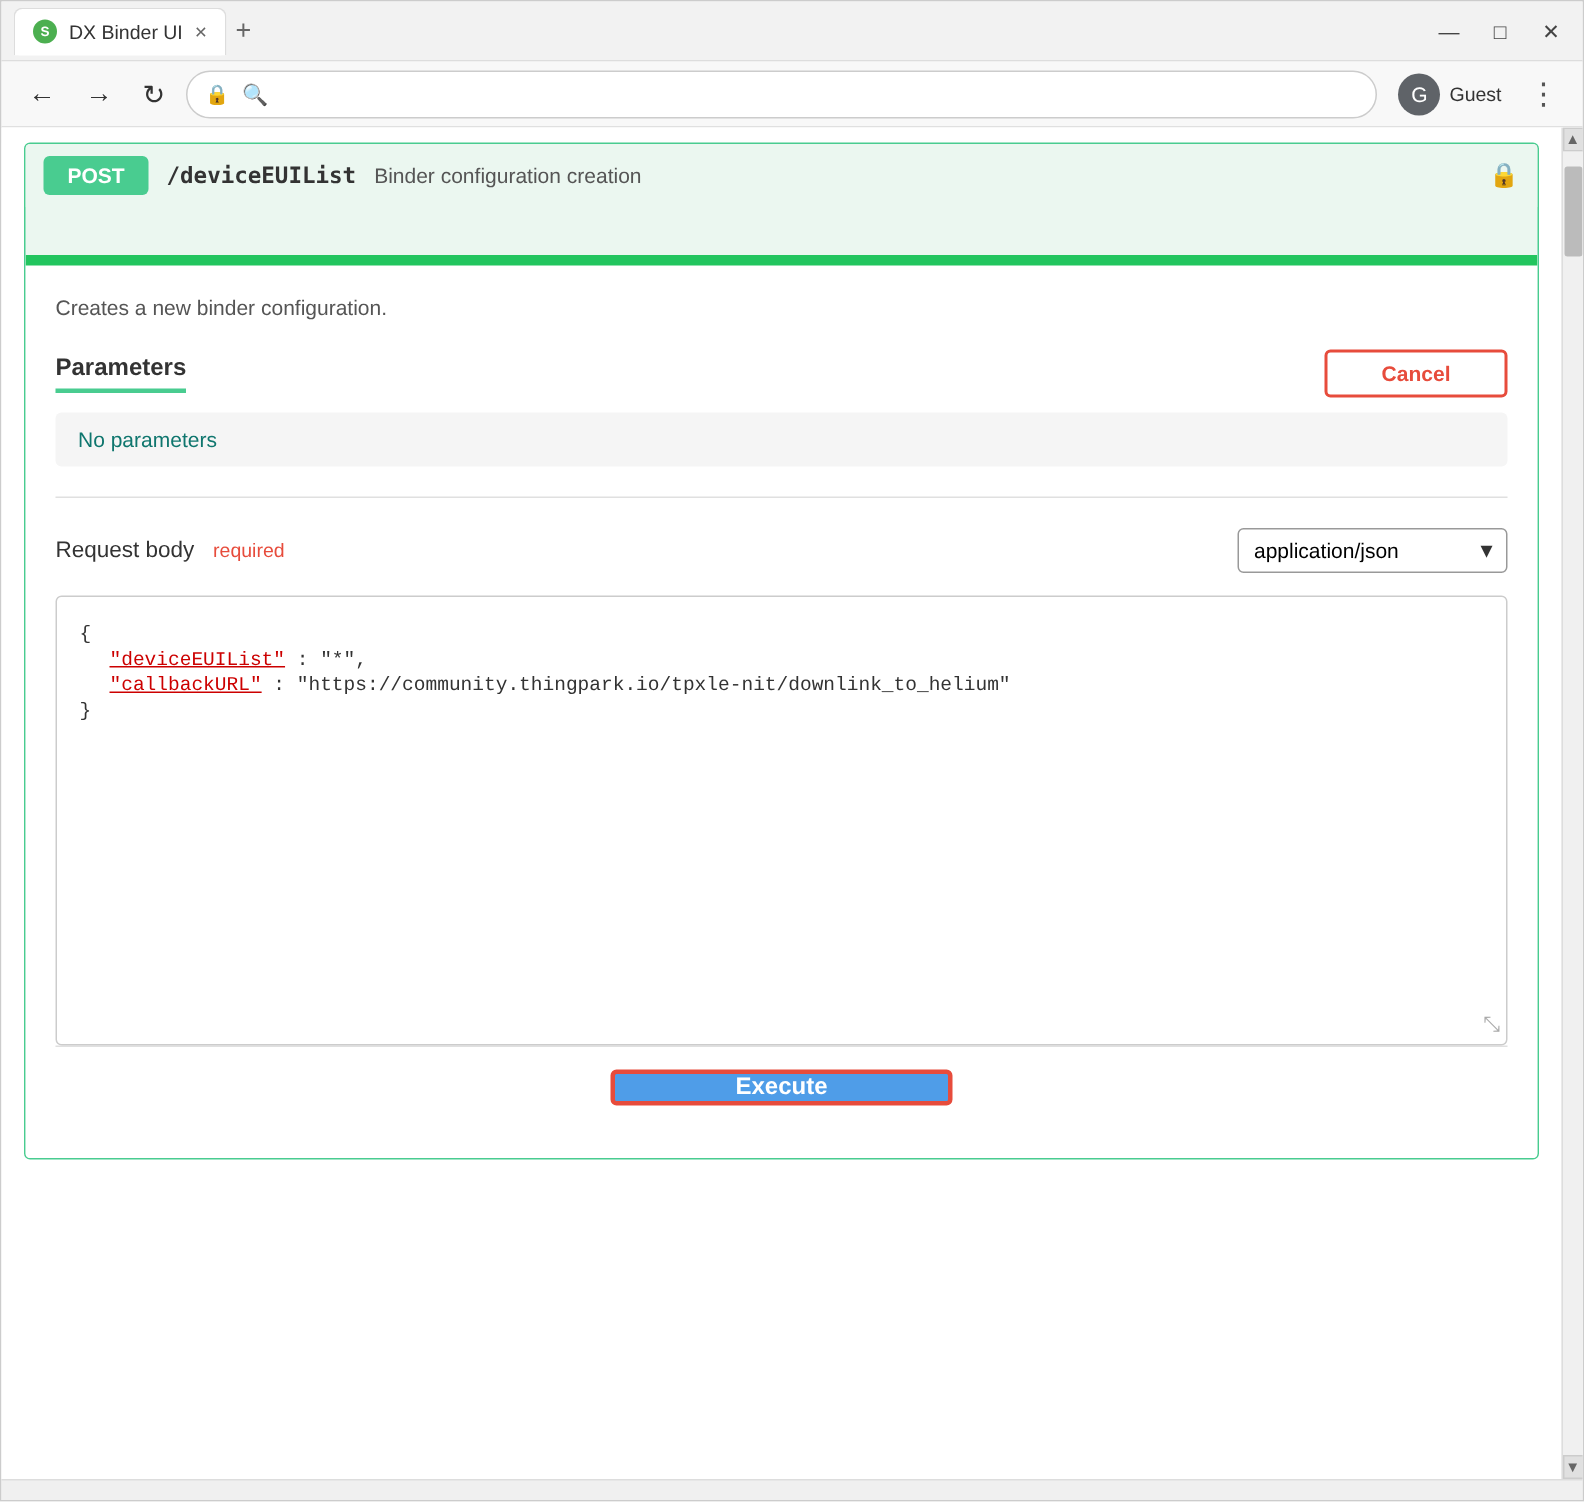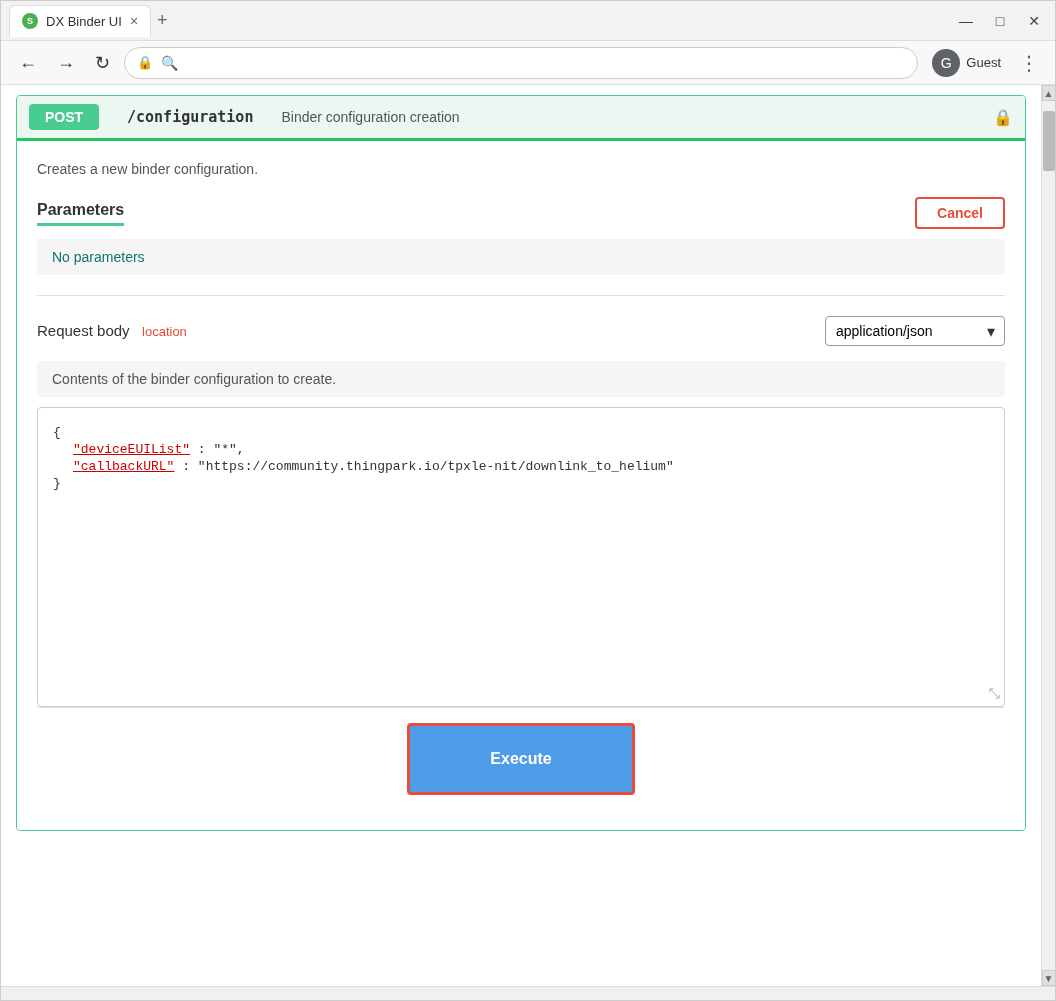--- a/index.html
+++ b/index.html
@@ -30,55 +30,55 @@
 
     
     .page-content { flex: 1; overflow: hidden; display: flex; background: #fff; }
     .main-area { flex: 1; overflow-y: auto; padding: 0; background: #fff; }
 
     
     .swagger-container { padding: 0; background: #fff; }
 
     .endpoint-block { border: 1px solid #49cc90; background: #ebf7f0; margin: 10px 15px; border-radius: 4px; overflow: hidden; }
 
-    .endpoint-header { display: flex; align-items: center; padding: 8px 12px; background: #ebf7f0; gap: 28px; }
+    .endpoint-header { display: flex; align-items: center; padding: 8px 12px; background: #ebf7f0; gap: 12px; }
     .method-badge { background: #49cc90; color: white; font-weight: bold; font-size: 14px; padding: 5px 12px; border-radius: 4px; min-width: 70px; text-align: center; }
     .endpoint-path { font-size: 15px; font-weight: bold; color: #333; font-family: monospace; }
     .endpoint-desc { font-size: 14px; color: #555; flex: 1; }
     .lock-endpoint { color: #888; font-size: 16px; margin-left: auto; }
 
-    .endpoint-body { background: #fff; padding: 20px; border-top: 3px solid #22c55e; }
+    .endpoint-body { background: #fff; padding: 20px; border-top: 7px solid #22c55e; margin-top: 32px; }
 
     .description-text { font-size: 14px; color: #555; margin-bottom: 20px; }
 
     .params-section { border-bottom: 1px solid #e0e0e0; padding-bottom: 20px; margin-bottom: 20px; }
     .params-header { display: flex; align-items: center; justify-content: space-between; margin-bottom: 8px; gap: 31px; }
     .params-title { font-size: 16px; font-weight: bold; color: #333; padding-bottom: 4px; border-bottom: 3px solid #49cc90; display: inline-block; }
-    .cancel-btn { border: 2px solid #e74c3c; color: #e74c3c; background: white; padding: 6px 20px; border-radius: 4px; font-size: 14px; cursor: pointer; font-weight: bold; }
+    .cancel-btn { border: 2px solid #e74c3c; color: #e74c3c; background: white; padding: 6px 36px; border-radius: 4px; font-size: 14px; cursor: pointer; font-weight: bold; }
     .no-params { font-size: 14px; color: #0f766e; background: #f5f5f5; padding: 10px 15px; border-radius: 4px; margin-top: 10px; }
 
     .request-body-section { margin-top: 20px; }
     .rb-header { display: flex; align-items: center; justify-content: space-between; margin-bottom: 15px; }
     .rb-title { font-size: 15px; font-weight: normal; color: #333; }
     .rb-required { color: #e74c3c; font-size: 13px; margin-left: 8px; }
     .content-type-select { border: 1px solid #999; border-radius: 4px; padding: 6px 30px 6px 10px; font-size: 14px; background: white; cursor: pointer; appearance: none; -webkit-appearance: none; min-width: 180px; }
     .select-wrapper { position: relative; display: inline-block; }
     .select-wrapper::after { content: "▾"; position: absolute; right: 10px; top: 50%; transform: translateY(-50%); pointer-events: none; color: #333; }
 
     .rb-description { font-size: 14px; color: #555; background: #f5f5f5; padding: 10px 15px; border-radius: 4px; margin-bottom: 10px; }
 
     .code-editor { border: 1px solid #ccc; border-radius: 4px; background: #fff; padding: 15px; font-family: 'Courier New', monospace; font-size: 13px; min-height: 300px; position: relative; }
     .code-line { margin: 2px 0; }
     .code-brace { color: #333; }
     .code-key { color: #cc0000; text-decoration: underline; }
     .code-value { color: #333; }
     .resize-handle { position: absolute; bottom: 4px; right: 4px; color: #aaa; font-size: 14px; cursor: se-resize; }
 
     .execute-section { padding: 15px 20px; background: #fff; border-top: 1px solid #e0e0e0; display: flex; justify-content: center; }
-    .execute-btn { background: #4f9de8; color: white; border: 3px solid #e74c3c; padding: 24px 80px; font-size: 16px; font-weight: bold; border-radius: 4px; cursor: pointer; min-width: 200px; }
+    .execute-btn { background: #4f9de8; color: white; border: 3px solid #e74c3c; padding: 0 80px; font-size: 16px; font-weight: bold; border-radius: 4px; cursor: pointer; min-width: 200px; }
 
     
     .scrollbar-area { width: 14px; background: #f0f0f0; display: flex; flex-direction: column; align-items: center; border-left: 1px solid #ddd; }
     .scroll-arrow { width: 14px; height: 16px; display: flex; align-items: center; justify-content: center; font-size: 10px; color: #666; cursor: pointer; background: #e0e0e0; border: 1px solid #ccc; }
     .scroll-track { flex: 1; width: 14px; background: #f0f0f0; position: relative; }
     .scroll-thumb { width: 12px; height: 60px; background: #bbb; border-radius: 2px; position: absolute; top: 10px; left: 1px; }
 
     .bottom-scrollbar { height: 14px; background: #f0f0f0; border-top: 1px solid #ddd; display: flex; align-items: center; }
     .h-scroll-track { flex: 1; height: 14px; }
   </style>
@@ -123,47 +123,46 @@
   </div>
 
   <div class="page-content">
     <div class="main-area">
       <div class="swagger-container">
 
         <div class="endpoint-block">
 
           <div class="endpoint-header">
             <span class="method-badge">POST</span>
-            <span class="endpoint-path">/configuration</span>
+            <span class="endpoint-path">/deviceEUIList</span>
             <span class="endpoint-desc">Binder configuration creation</span>
             <span class="lock-endpoint">🔒</span>
           </div>
 
           <div class="endpoint-body">
             <p class="description-text">Creates a new binder configuration.</p>
 
             <div class="params-section">
               <div class="params-header">
                 <span class="params-title">Parameters</span>
                 <button class="cancel-btn">Cancel</button>
               </div>
               <div class="no-params">No parameters</div>
             </div>
 
             <div class="request-body-section">
               <div class="rb-header">
                 <span>
                   <span class="rb-title">Request body</span>
-                  <span class="rb-required">location</span>
+                  <span class="rb-required">required</span>
                 </span>
                 <div class="select-wrapper">
                   <select class="content-type-select"><option>application/json</option></select>
                 </div>
               </div>
-              <div class="rb-description">Contents of the binder configuration to create.</div>
 
               <div class="code-editor">
                 <div class="code-line">
                   <span class="code-brace">{</span>
                 </div>
                 <div class="code-line">
                   <span style="margin-left: 20px;"></span>
                   <span class="code-key">"deviceEUIList"</span>
                   <span class="code-value">: "*",</span>
                 </div>

